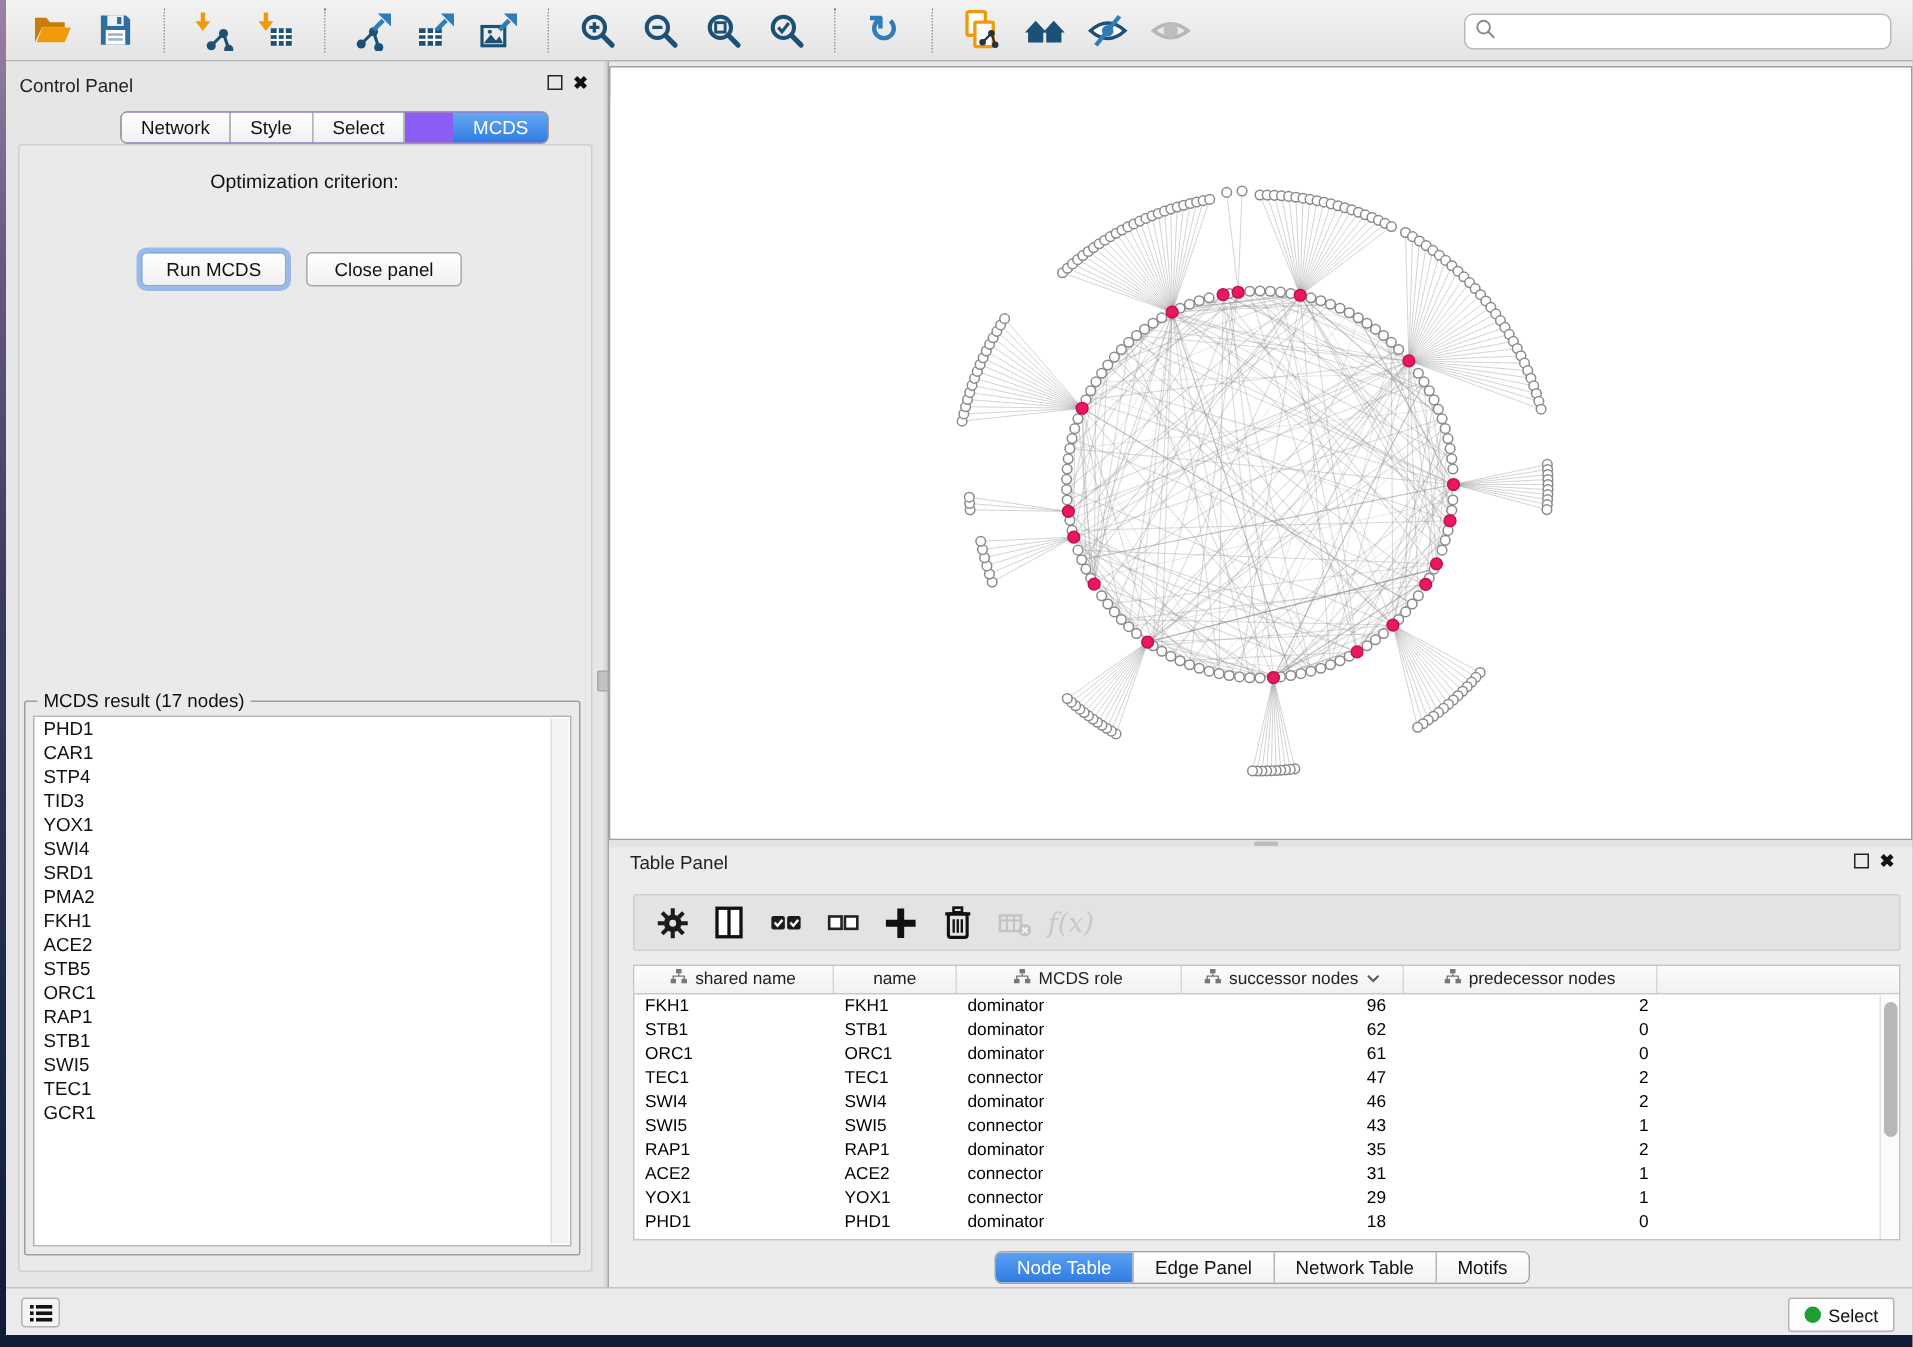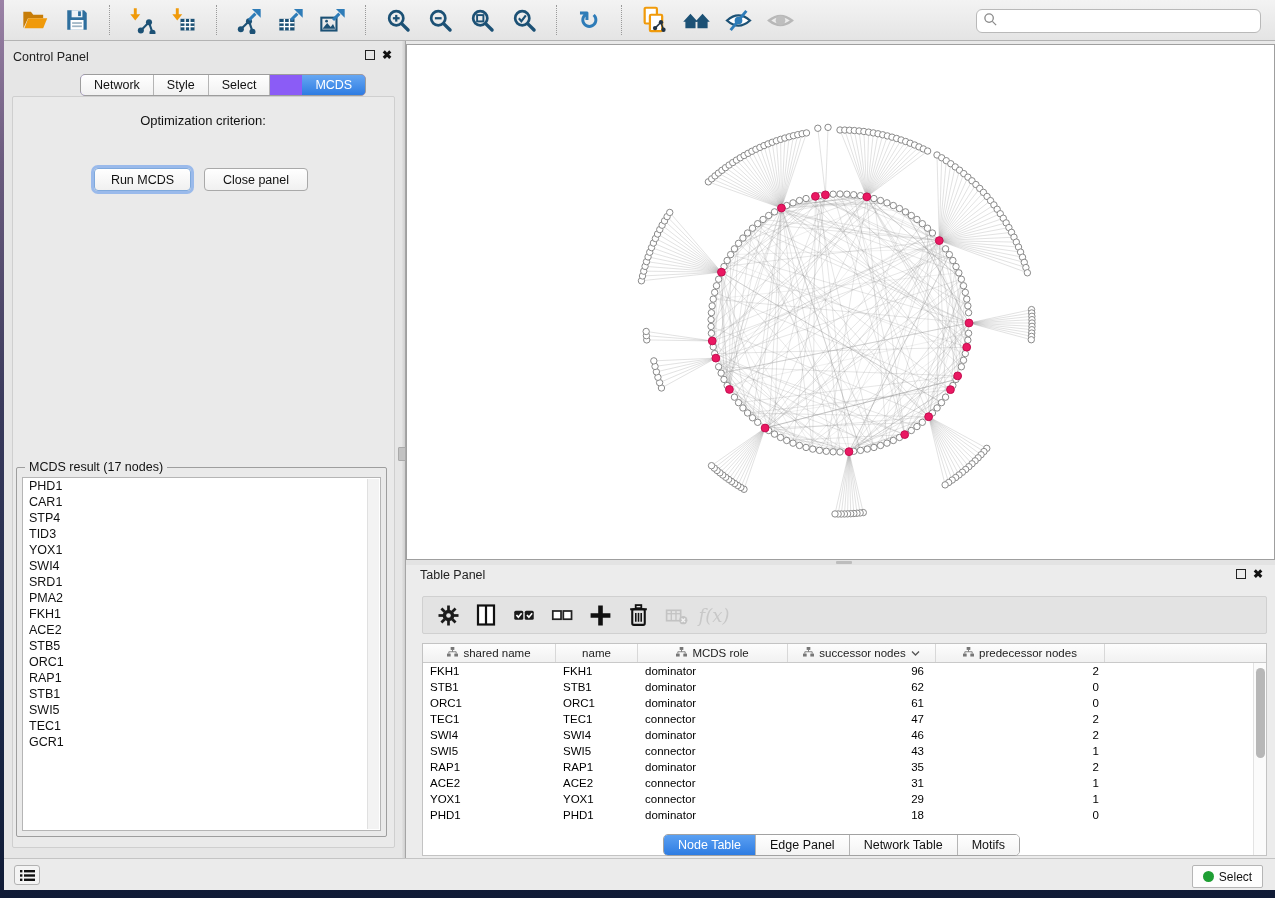--- a/index.html
+++ b/index.html
@@ -79,21 +79,21 @@
 
   
   #h-splitter { position:absolute; left:402px; top:560px; width:869px; height:5px; background:#e3e3e3; }
   #h-grip { position:absolute; left:430px; top:1px; width:16px; height:3px; background:#bdbdbd; border-radius:1px; }
 
   
   #table-panel { position:absolute; left:402px; top:565px; width:869px; height:293px; background:#ececec; }
   #tp-toolbar { position:absolute; left:16px; top:31px; width:845px; height:38px;
     background:#e3e3e3; border:1px solid #d0d0d0; border-radius:2px; display:flex; align-items:center; padding-left:8px; }
   .tpicon { width:34px; height:30px; display:flex; align-items:center; justify-content:center; margin-right:4px; }
-  #node-table { position:absolute; left:16px; top:78px; width:845px; height:213px; background:#fff;
+  #node-table { position:absolute; left:16px; top:78px; width:845px; height:184px; background:#fff;
     border:1px solid #c3c3c3; }
   #nt-header { display:flex; height:19px; border-bottom:1px solid #c9c9c9; background:linear-gradient(180deg,#fdfdfd,#f1f1f1); }
   .nt-hcell { display:flex; align-items:center; justify-content:center; gap:5px; border-right:1px solid #d8d8d8;
     font-size:11.5px; color:#222; overflow:hidden; }
   .nt-row { display:flex; height:16px; }
   .nt-cell { font-size:11.5px; line-height:16px; color:#000; white-space:nowrap; overflow:hidden; }
   #nt-scrollbar { position:absolute; right:0; top:19px; bottom:0; width:13px; background:#fbfbfb; border-left:1px solid #e3e3e3; }
   #nt-thumb { position:absolute; left:2px; top:5px; width:9px; height:90px; background:#b7b7b7; border-radius:5px; }
 
   #tp-tabs { position:absolute; left:257px; top:269px; display:flex; height:22px; border:1px solid #a2a2a2;

